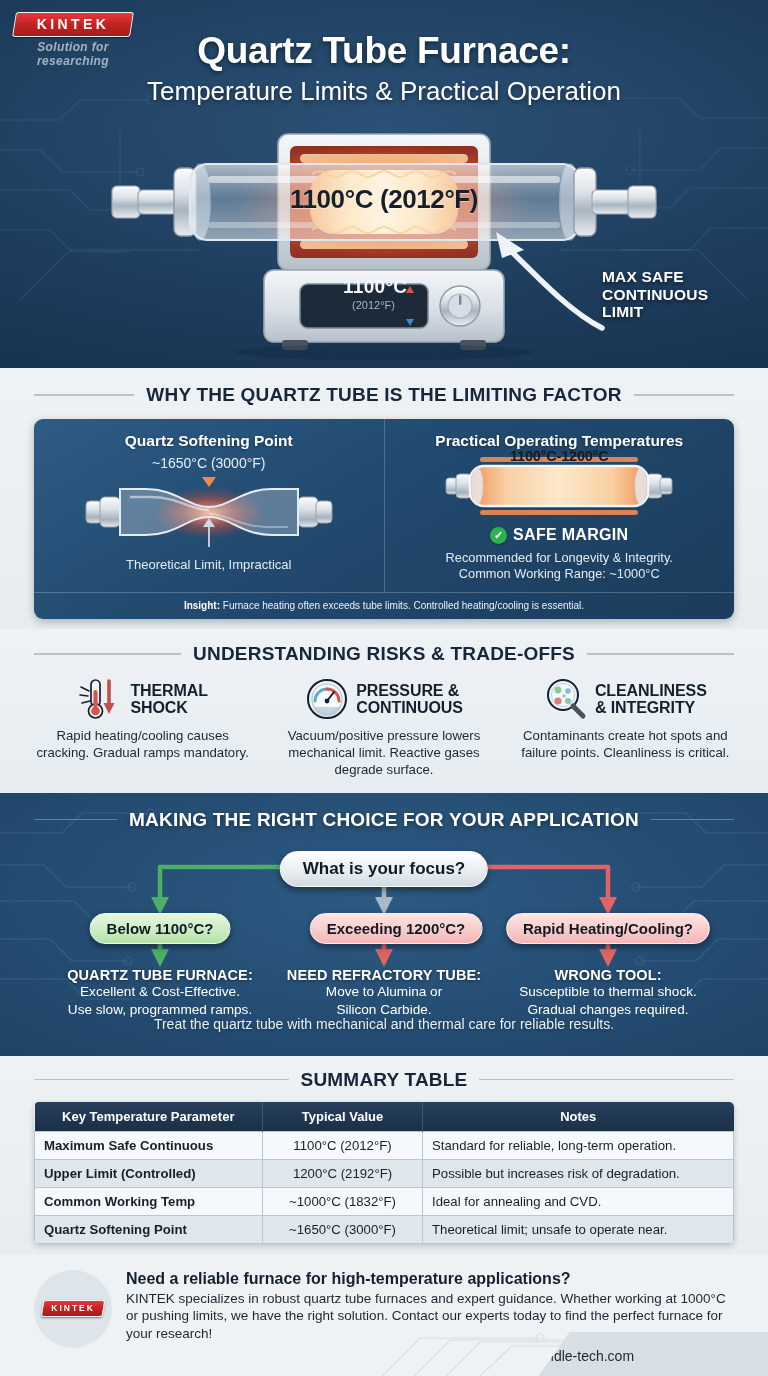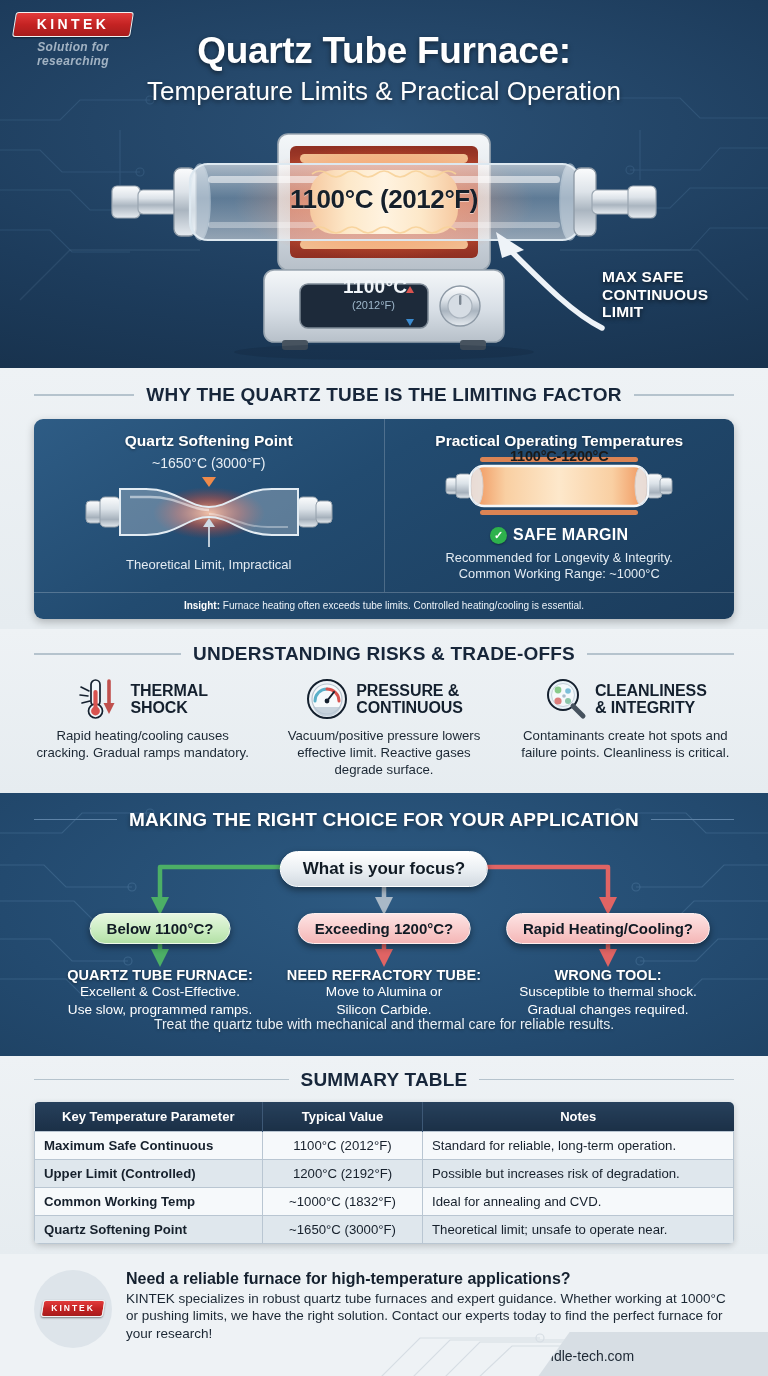--- a/index.html
+++ b/index.html
@@ -492,21 +492,21 @@
             <path d="M22 12 A12 12 0 0 1 34 24" fill="none" stroke="#d9534f" stroke-width="3" stroke-linecap="round"></path>
             <path d="M22 24 L29 15" stroke="#14202e" stroke-width="2" stroke-linecap="round"></path>
             <circle cx="22" cy="24" r="2.4" fill="#14202e"></circle>
             <path d="M8 30 A15 15 0 0 0 36 30 Z" fill="#b7c6d3" opacity=".75"></path>
           </svg>
           <div class="risk-ttl">
             <div>PRESSURE &amp;</div>
             <div>CONTINUOUS</div>
           </div>
         </div>
-        <div class="risk-desc">Vacuum/positive pressure lowers effective limit. Reactive gases degrade surface.</div>
+        <div class="risk-desc">Vacuum/positive pressure lowers mechanical limit. Reactive gases degrade surface.</div>
       </div>
 
       <div class="risk">
         <div class="risk-top">
           <svg width="44" height="44" viewBox="0 0 44 44">
             <circle cx="19" cy="18" r="15" fill="#eaf2f7" stroke="#14202e" stroke-width="2"></circle>
             <circle cx="19" cy="18" r="11.5" fill="#f4f9fc" stroke="#c3d0da" stroke-width="1"></circle>
             <circle cx="14" cy="13" r="3.4" fill="#7ec47e" opacity=".9"></circle>
             <circle cx="24" cy="14" r="2.8" fill="#6fb8d6" opacity=".9"></circle>
             <circle cx="14" cy="24" r="3.6" fill="#d9706e" opacity=".9"></circle>
@@ -573,21 +573,21 @@
 
           <path d="M480 28 H608 V60" fill="none" stroke="#e06464" stroke-width="4.5" stroke-linecap="round" stroke-linejoin="round"></path>
           <polygon points="599,58 617,58 608,76" fill="#e06464"></polygon>
           <path d="M608 92 V112" fill="none" stroke="#e06464" stroke-width="4.5" stroke-linecap="round"></path>
           <polygon points="599,110 617,110 608,128" fill="#e06464"></polygon>
         </svg>
 
         <div class="pill root" style="left:384px; top:12px;">What is your focus?</div>
 
         <div class="pill green" style="left:160px; top:74px;">Below 1100°C?</div>
-        <div class="pill red" style="left:384px; top:74px;">Exceeding 1200°C?</div>
+        <div class="pill red" style="left:396px; top:74px;">Exceeding 1200°C?</div>
         <div class="pill red" style="left:608px; top:74px;">Rapid Heating/Cooling?</div>
 
         <div class="outcome" style="left:160px; top:128px;">
           <div class="oh">QUARTZ TUBE FURNACE:</div>
           <div class="ob">Excellent &amp; Cost-Effective.</div>
           <div class="ob">Use slow, programmed ramps.</div>
         </div>
         <div class="outcome" style="left:384px; top:128px;">
           <div class="oh">NEED REFRACTORY TUBE:</div>
           <div class="ob">Move to Alumina or</div>

